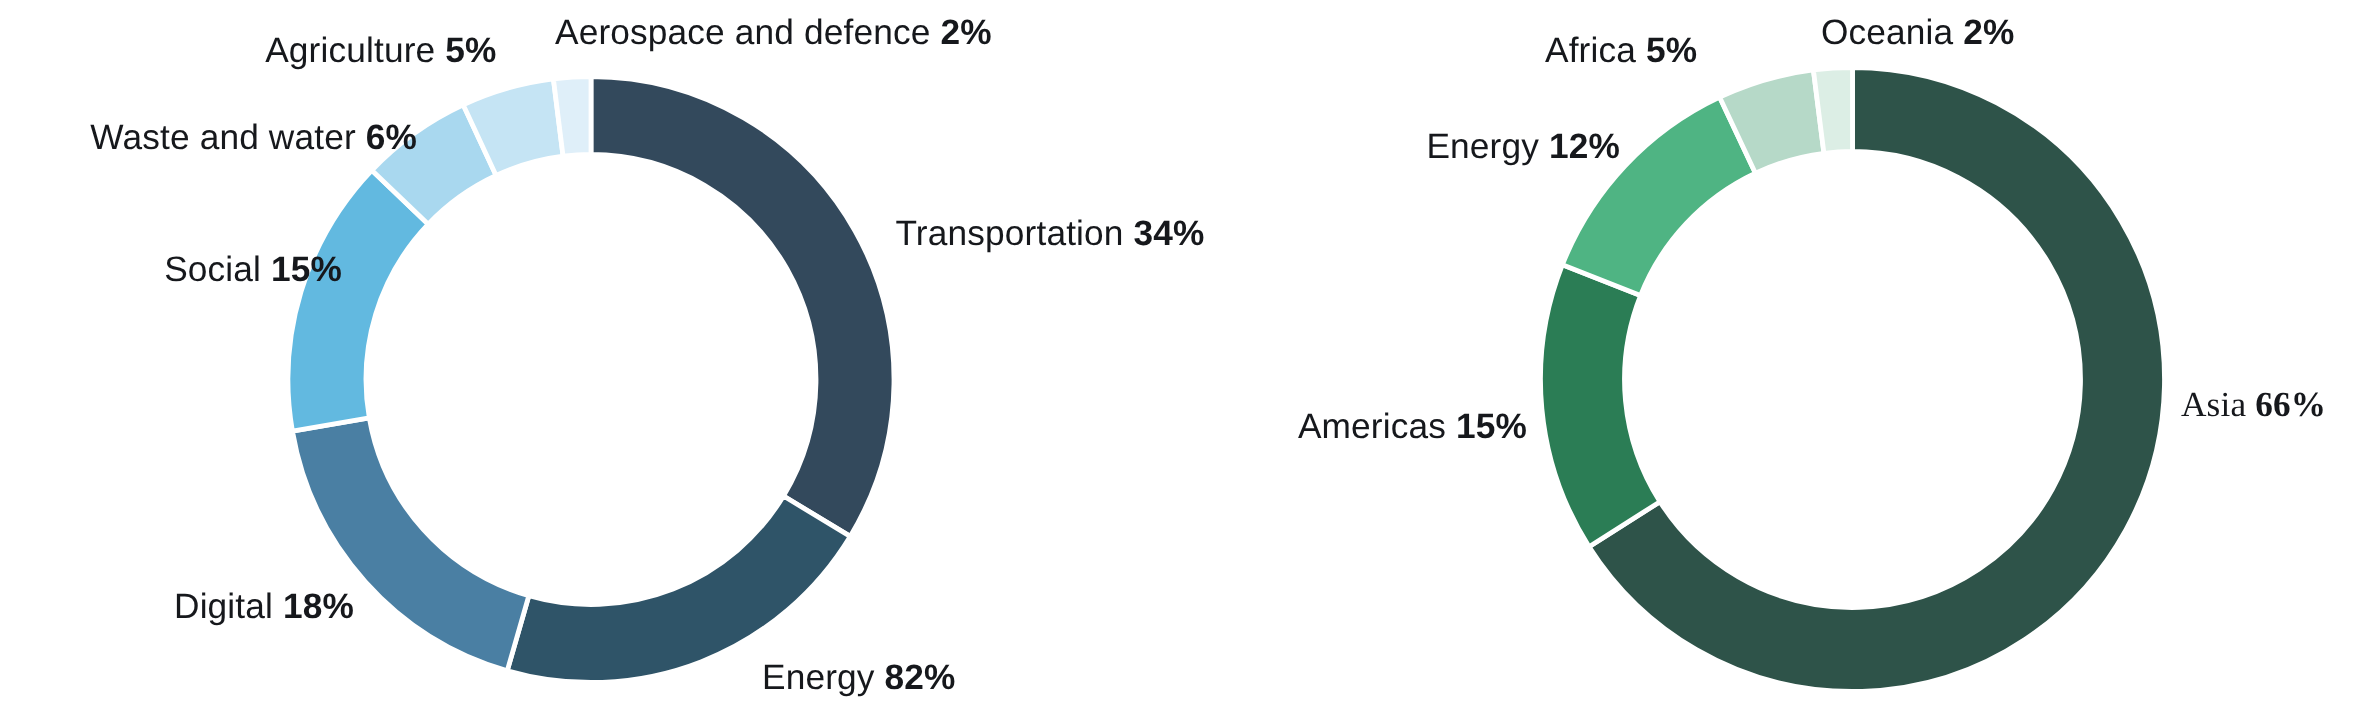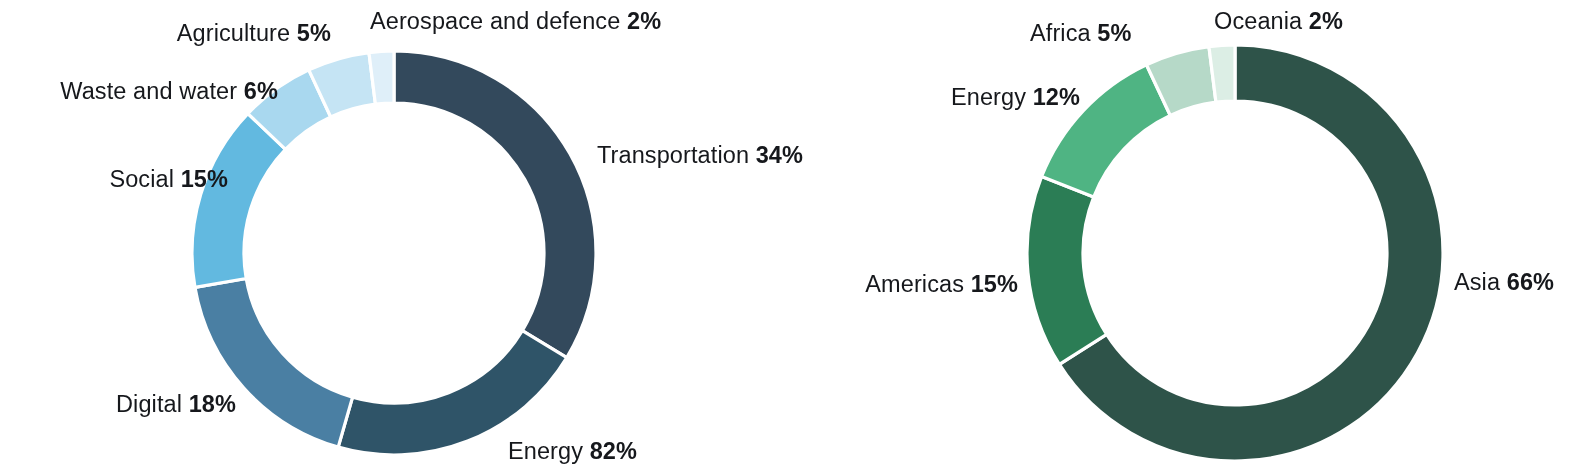--- a/index.html
+++ b/index.html
@@ -81,21 +81,21 @@
     <svg class="donut-svg" id="svg-right" width="787" height="476" viewBox="0 0 787 476">
         <g>
           <path d="M 445 45 A 208 208 0 1 1 269.37979149558083 364.4519733556312 L 316.6621553236937 334.44567283680743 A 152 152 0 1 0 445 101 Z" fill="#2e5349" stroke="#ffffff" stroke-width="3.2" stroke-linejoin="round"></path>
           <path d="M 269.37979149558083 364.4519733556312 A 208 208 0 0 1 251.60649093524376 176.43009304158693 L 303.6739741449858 197.0450679919289 A 152 152 0 0 0 316.6621553236937 334.44567283680743 Z" fill="#2b7d55" stroke="#ffffff" stroke-width="3.2" stroke-linejoin="round"></path>
           <path d="M 251.60649093524376 176.43009304158693 A 208 208 0 0 1 356.4379073544648 64.79597308706798 L 380.2815476821089 115.46628802516506 A 152 152 0 0 0 303.6739741449858 197.0450679919289 Z" fill="#4fb483" stroke="#ffffff" stroke-width="3.2" stroke-linejoin="round"></path>
           <path d="M 356.4379073544648 64.79597308706798 A 208 208 0 0 1 418.9306874186248 46.640142126588614 L 425.94934849822585 102.19856540019936 A 152 152 0 0 0 380.2815476821089 115.46628802516506 Z" fill="#b6d9c8" stroke="#ffffff" stroke-width="3.2" stroke-linejoin="round"></path>
           <path d="M 418.9306874186248 46.640142126588614 A 208 208 0 0 1 444.99999999999994 45 L 445 101 A 152 152 0 0 0 425.94934849822585 102.19856540019936 Z" fill="#dceee5" stroke="#ffffff" stroke-width="3.2" stroke-linejoin="round"></path>
         </g>
       </svg>
     <div id="labels-right">
-        <div class="slice-label lbl-right" style="left: 664px; top: 283px;"><span class="name">Asia </span><span class="pct">66%</span></div>
+        <div class="slice-label lbl-right" style="left: 664px; top: 271px; font-family: Liberation Serif, serif;"><span class="name">Asia </span><span class="pct">66%</span></div>
         <div class="slice-label lbl-left" style="left: 228px; top: 285px;"><span class="name">Americas </span><span class="pct">15%</span></div>
         <div class="slice-label lbl-left" style="left: 290px; top: 98px;"><span class="name">Energy </span><span class="pct">12%</span></div>
         <div class="slice-label lbl-right" style="left: 240px; top: 34px;"><span class="name">Africa </span><span class="pct">5%</span></div>
         <div class="slice-label lbl-right" style="left: 424px; top: 22px;"><span class="name">Oceania </span><span class="pct">2%</span></div>
       </div>
   </div>
 
 </div>
 
 </body></html>

